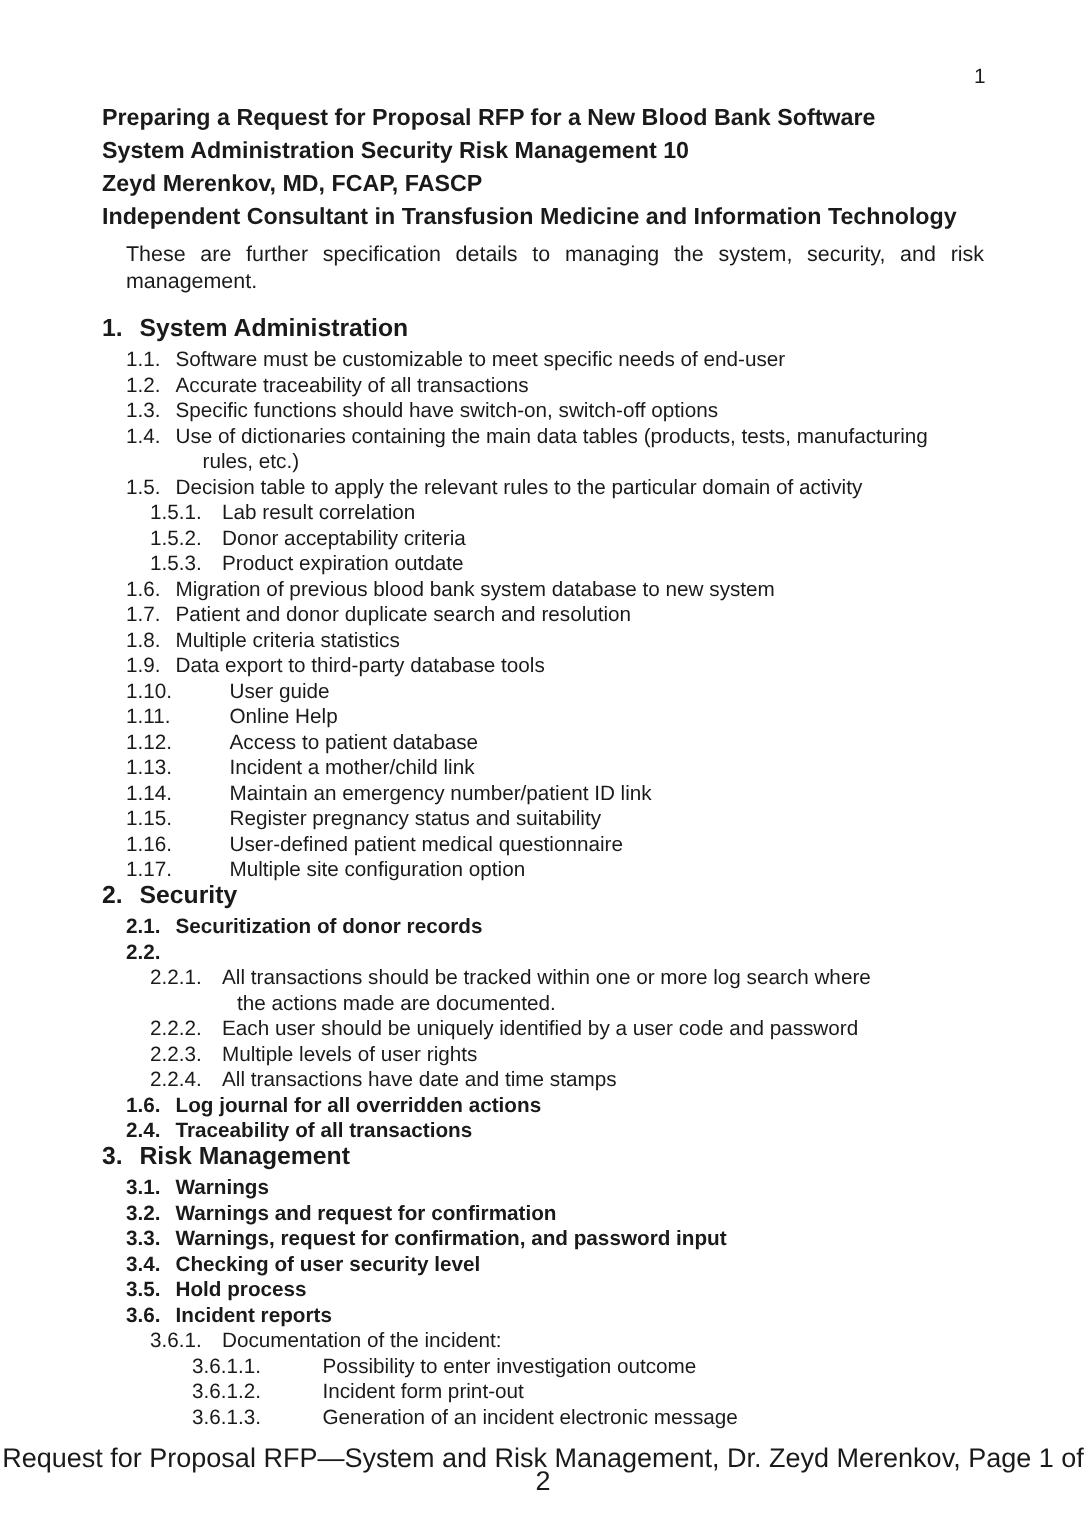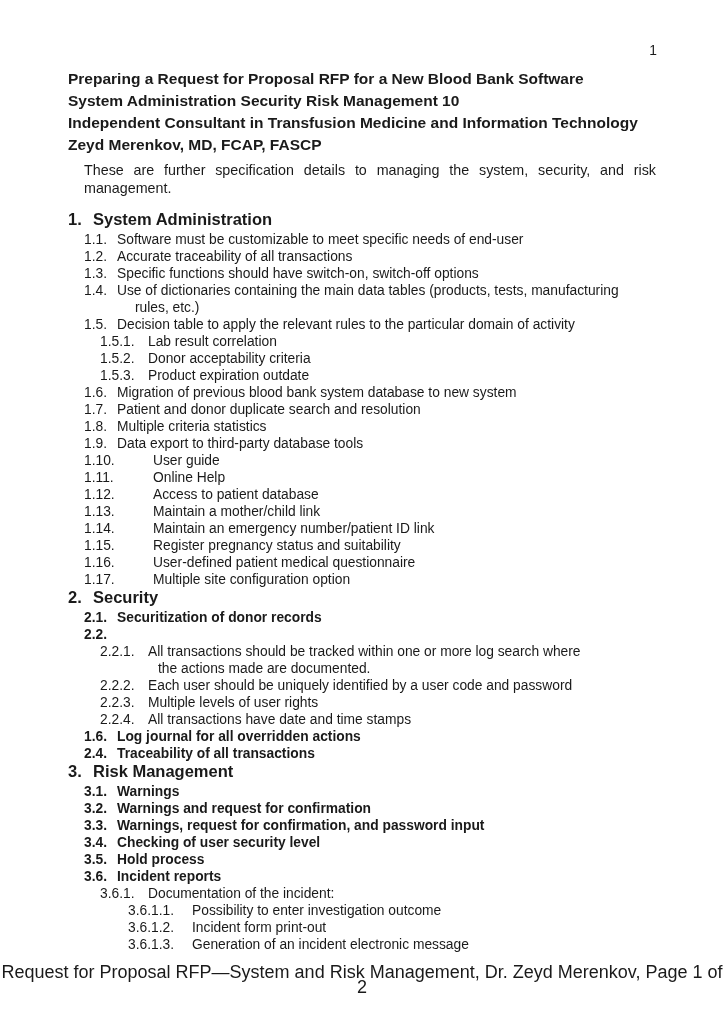--- a/index.html
+++ b/index.html
@@ -47,21 +47,21 @@
     font-size: 13.8px;
     line-height: 17px;
   }
   .item .num { flex: none; }
   .item.bold { font-weight: bold; }
   .l1 { padding-left: 16px; }
   .l1 .num { width: 33px; }
   .l1.wide .num { width: 69px; }
   .l2 { padding-left: 32px; }
   .l2 .num { width: 48px; }
-  .l3 { padding-left: 60px; }
+  .l3 { padding-left: 60px; gap: 23px; }
   .l3 .num { width: 64px; }
   
   .l1 .txt { padding-left: 18px; text-indent: -18px; max-width: 510px; box-sizing: content-box; }
   .l2 .txt { padding-left: 10px; text-indent: -10px; max-width: 445px; box-sizing: content-box; }
   .l3 .txt { max-width: 464px; }
   .footer {
     position: absolute;
     top: 965px;
     left: 0;
     width: 100%;
@@ -75,22 +75,22 @@
 
 <div class="page">
 
   <div class="page-number">1</div>
 
   <div class="content">
 
     <div class="title-block">
       <div class="title-line">Preparing a Request for Proposal RFP for a New Blood Bank Software</div>
       <div class="title-line">System Administration Security Risk Management 10</div>
+      <div class="title-line">Zeyd Merenkov, MD, FCAP, FASCP</div>
       <div class="title-line">Independent Consultant in Transfusion Medicine and Information Technology</div>
-      <div class="title-line">Zeyd Merenkov, MD, FCAP, FASCP</div>
     </div>
 
     <p class="intro">These are further specification details to managing the system, security, and risk management.</p>
 
     <div class="outline" id="outline">
         <div class="section">
           <span class="num">1.</span>
           <span class="txt">System Administration</span>
         </div>
         <div class="item l1">
@@ -148,21 +148,21 @@
         <div class="item l1 wide">
           <span class="num">1.11.</span>
           <span class="txt">Online Help</span>
         </div>
         <div class="item l1 wide">
           <span class="num">1.12.</span>
           <span class="txt">Access to patient database</span>
         </div>
         <div class="item l1 wide">
           <span class="num">1.13.</span>
-          <span class="txt">Maintain a mother/child link</span>
+          <span class="txt">Incident a mother/child link</span>
         </div>
         <div class="item l1 wide">
           <span class="num">1.14.</span>
           <span class="txt">Maintain an emergency number/patient ID link</span>
         </div>
         <div class="item l1 wide">
           <span class="num">1.15.</span>
           <span class="txt">Register pregnancy status and suitability</span>
         </div>
         <div class="item l1 wide">

